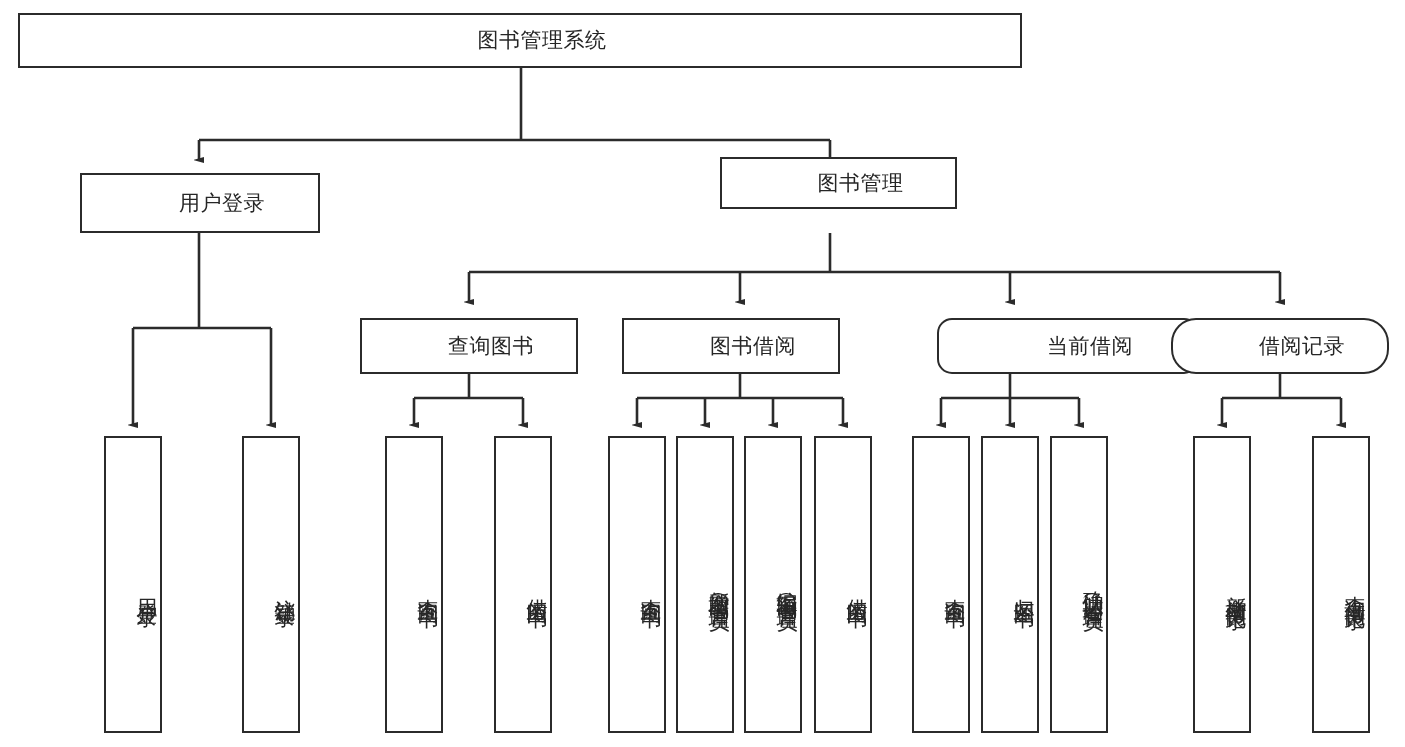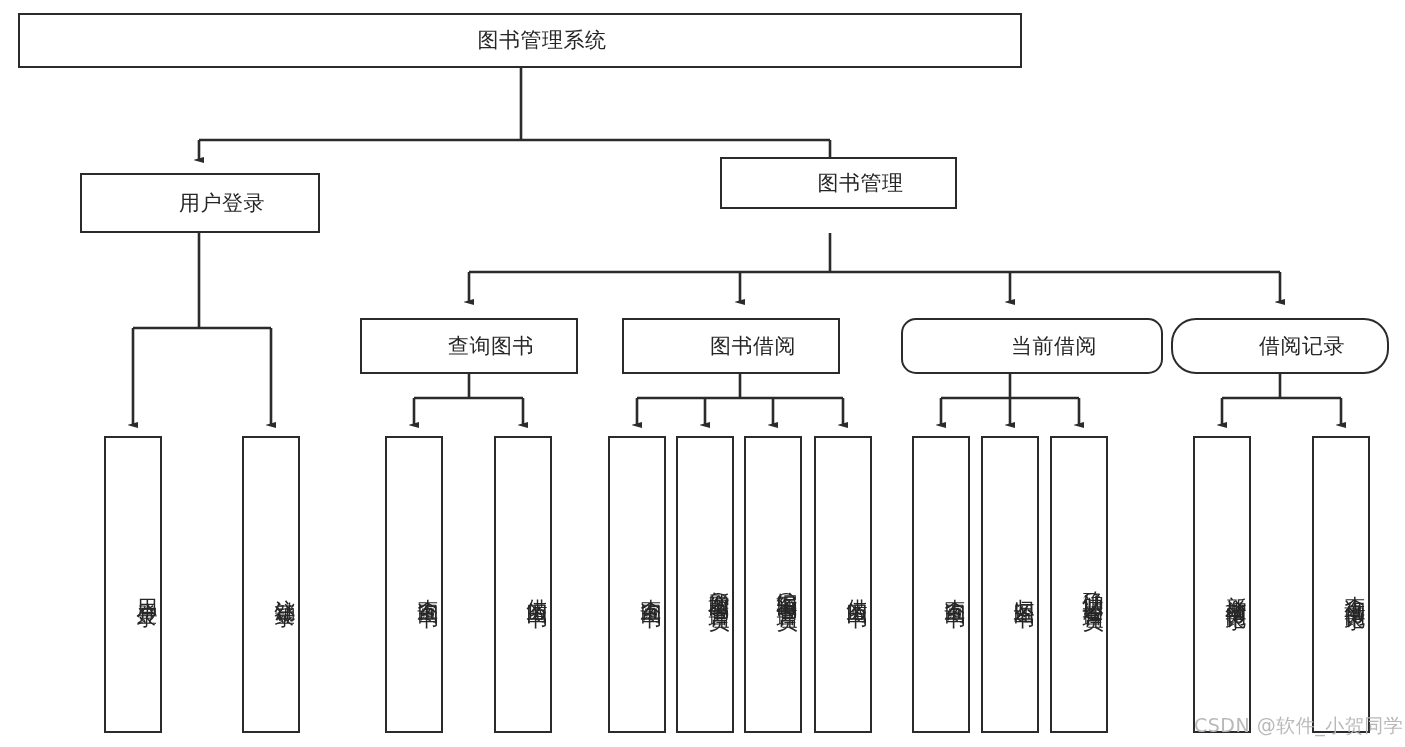--- a/index.html
+++ b/index.html
@@ -138,21 +138,21 @@
   </div>
 
   <div class="node horiz" style="left:360px; top:318px; width:218px; height:56px;">
     <span>查询图书</span>
   </div>
 
   <div class="node horiz" style="left:622px; top:318px; width:218px; height:56px;">
     <span>图书借阅</span>
   </div>
 
-  <div class="node horiz" style="left:901px; top:318px; width:262px; height:56px;border-radius:15px;">
+  <div class="node horiz" style="left:937px; top:318px; width:262px; height:56px;border-radius:15px;">
     <span>当前借阅</span>
   </div>
 
   <div class="node horiz" style="left:1171px; top:318px; width:218px; height:56px;border-radius:25px;">
     <span>借阅记录</span>
   </div>
 
   <div class="node vert" style="left:104px; top:436px; width:58px; height:297px;">
     <span class="vtext">用户登录</span>
   </div>
@@ -198,15 +198,14 @@
   </div>
 
   <div class="node vert" style="left:1193px; top:436px; width:58px; height:297px;">
     <span class="vtext">新增借阅记录</span>
   </div>
 
   <div class="node vert" style="left:1312px; top:436px; width:58px; height:297px;">
     <span class="vtext">查询借阅记录</span>
   </div>
 
-  <div class="watermark" style="left:1194px; top:713px;">CSDN @软件_小贺同学</div>
 
 </div>
 
 </body></html>

